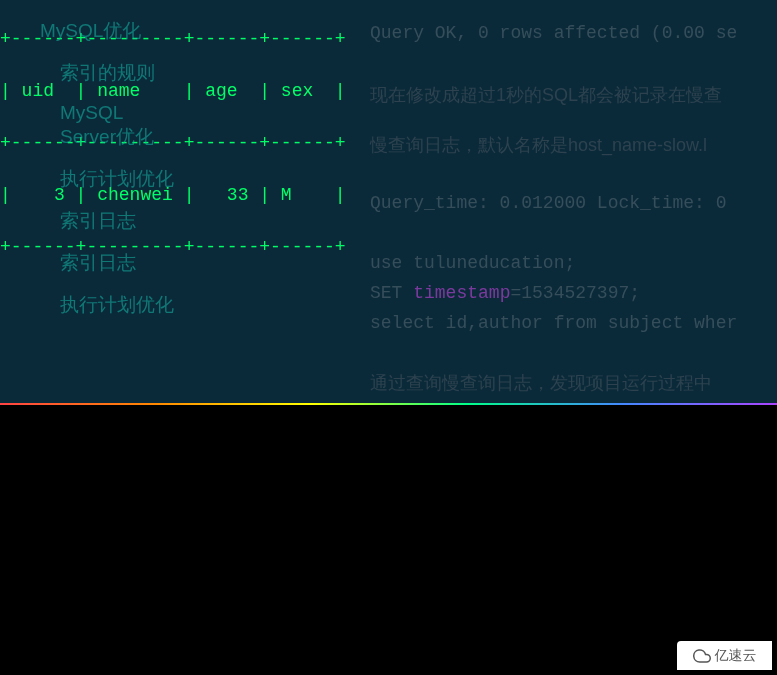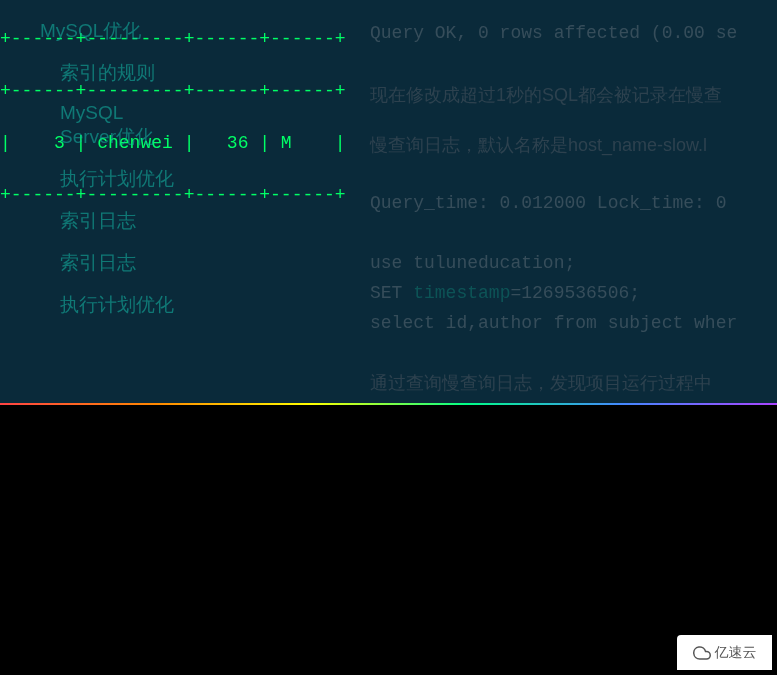--- a/index.html
+++ b/index.html
@@ -65,21 +65,21 @@
       white-space: nowrap;
       font-size: 18px;
       color: #4a5560;
     }
     .article-code {
       font-family: "Courier New", monospace;
       color: #5a6a75;
       white-space: nowrap;
       line-height: 30px;
     }
-    .timestamp-kw { color: #0f766e; }
+    .timestamp-kw { color: #d946ef; }
 
     .bottom-black {
       position: absolute;
       top: 403px;
       left: 0;
       width: 777px;
       height: 272px;
       background: #000;
       z-index: 5;
     }
@@ -90,43 +90,44 @@
       width: 777px;
       height: 2px;
       background: linear-gradient(90deg, #ff4444, #ff8800, #ffff00, #00ff88, #4488ff, #aa44ff);
       z-index: 6;
     }
     .watermark {
       position: absolute;
       bottom: 5px;
       right: 5px;
       width: 95px;
-      height: 35px;
+      height: 29px;
       background: #ffffff;
       z-index: 10;
       display: flex;
       align-items: center;
       justify-content: center;
       font-size: 14px;
       color: #555;
       border-top-left-radius: 4px;
     }
     .watermark-icon {
       width: 18px;
       height: 18px;
       margin-right: 4px;
     }
   </style>
 </head>
 <body>
 
 <div class="terminal-layer">
 <span class="line">+------+---------+------+------+</span>
+<span class="line">| uid  | name    | age  | sex  |</span>
 <span class="line">+------+---------+------+------+</span>
-<span class="line">|    3 | chenwei |   36 | M    |</span>
+<span class="line">|    3 | chenwei |   33 | M    |</span>
 <span class="line">+------+---------+------+------+</span>
 <span class="line"> </span>
 
 
 
 
 
 
 
 </div>
@@ -140,21 +141,21 @@
     <div class="sidebar-item level1">索引日志</div>
     <div class="sidebar-item level1">索引日志</div>
     <div class="sidebar-item level1">执行计划优化</div>
   </div>
   <div class="article-body">
     <div class="article-code" style="margin-top:18px;">Query OK, 0 rows affected (0.00 se</div>
     <div class="article-line" style="margin-top:32px;">现在修改成超过1秒的SQL都会被记录在慢查</div>
     <div class="article-line" style="margin-top:20px;">慢查询日志，默认名称是host_name-slow.l</div>
     <div class="article-code" style="margin-top:28px;">Query_time: 0.012000   Lock_time: 0</div>
     <div class="article-code" style="margin-top:30px;">use tuluneducation;</div>
-    <div class="article-code"><span>SET </span><span class="timestamp-kw">timestamp</span><span>=1269536506;</span></div>
+    <div class="article-code"><span>SET </span><span class="timestamp-kw">timestamp</span><span>=1534527397;</span></div>
     <div class="article-code">select id,author from subject wher</div>
     <div class="article-line" style="margin-top:30px;">通过查询慢查询日志，发现项目运行过程中</div>
     <div class="article-line">下面SQL的统计计划了，根据具体情况可</div>
   </div>
 </div>
 
 <div class="rainbow-bar"></div>
 <div class="bottom-black"></div>
 
 <div class="watermark">

